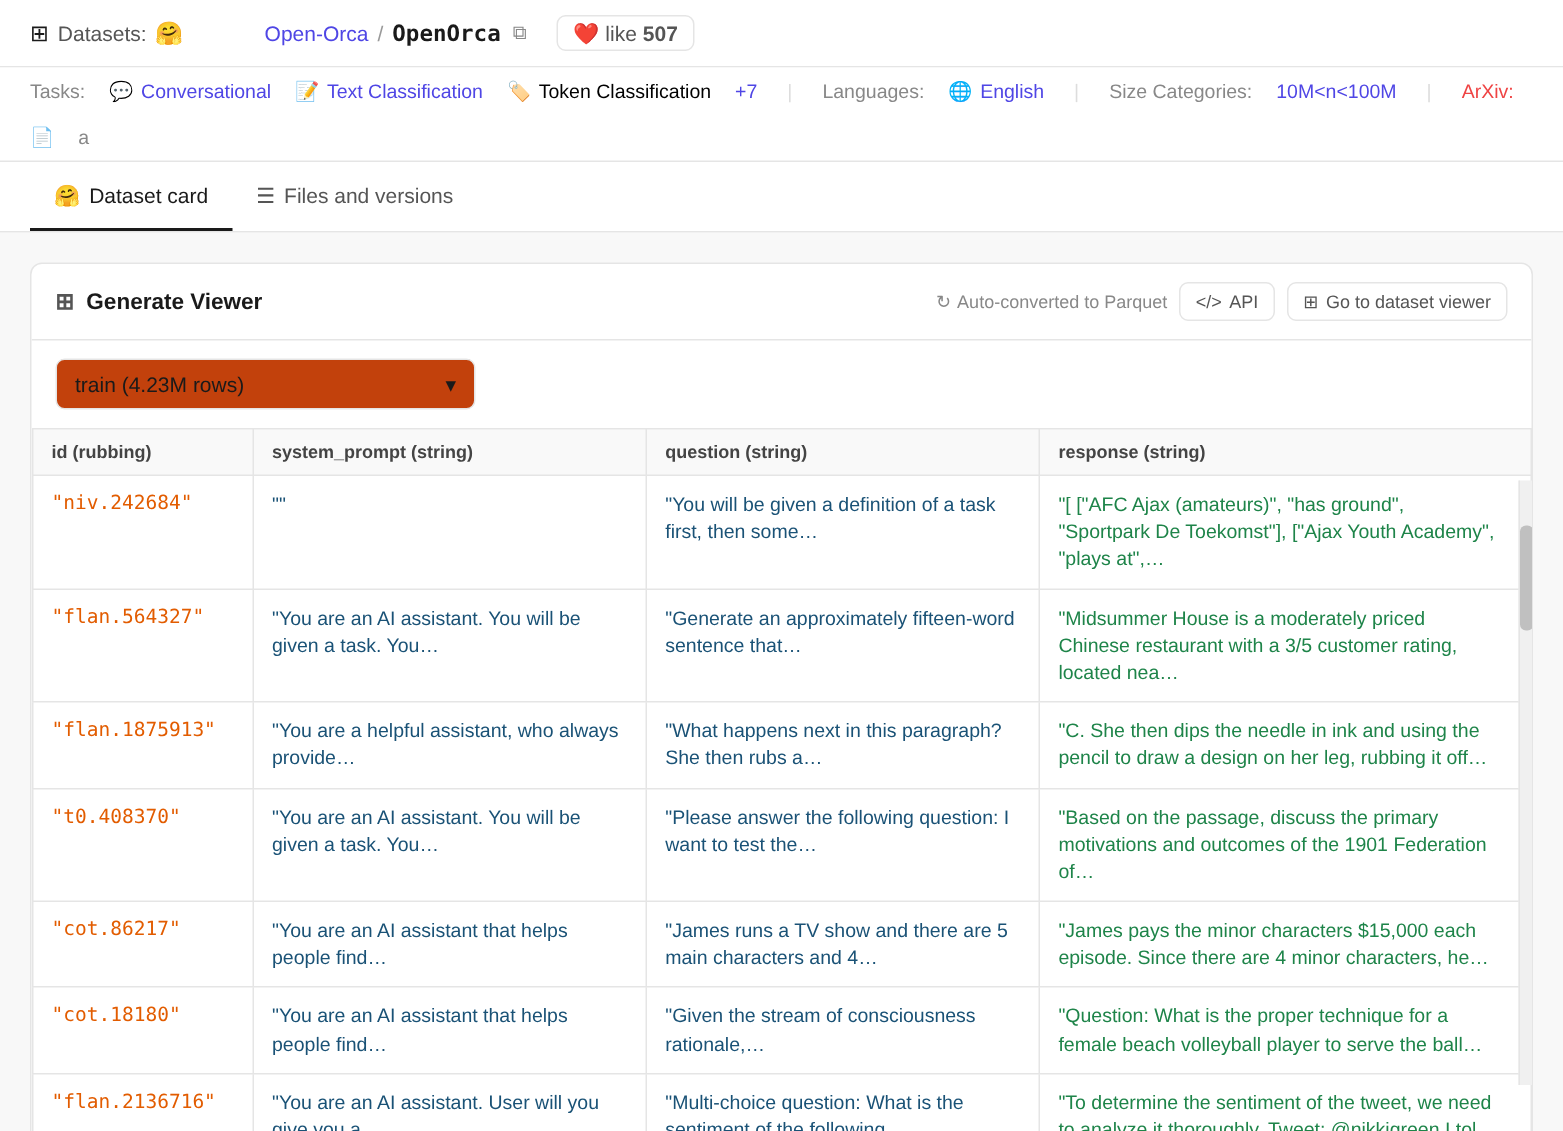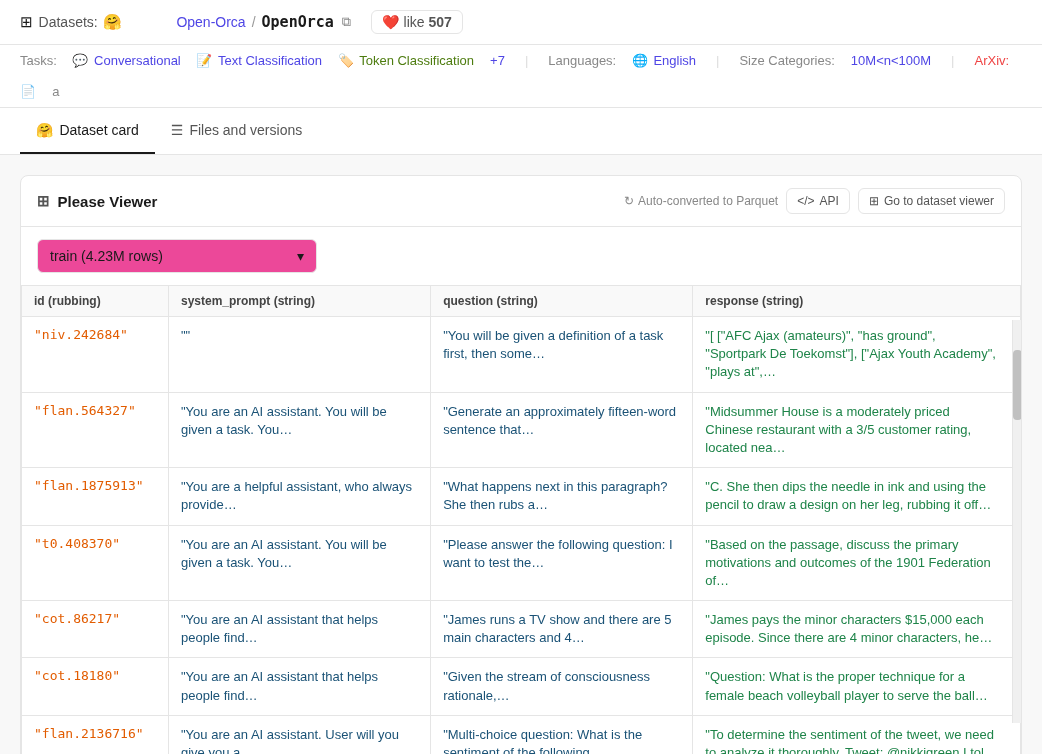--- a/index.html
+++ b/index.html
@@ -20,21 +20,21 @@
     .main-content { padding: 20px; max-width: 1042px; }
 
     .viewer-card { background: #fff; border: 1px solid #e5e5e5; border-radius: 8px; overflow: hidden; }
     .viewer-header { display: flex; align-items: center; justify-content: space-between; padding: 12px 16px; border-bottom: 1px solid #e5e5e5; }
     .viewer-title { display: flex; align-items: center; gap: 8px; font-weight: 600; font-size: 15px; }
     .viewer-actions { display: flex; align-items: center; gap: 8px; }
     .action-btn { display: flex; align-items: center; gap: 5px; padding: 5px 10px; border: 1px solid #e5e5e5; border-radius: 6px; background: #fff; cursor: pointer; font-size: 12px; color: #555; }
 
     .split-section { padding: 12px 16px; }
     .split-label { font-size: 12px; color: #666; margin-bottom: 6px; font-weight: 500; }
-    .split-select { display: flex; justify-content: space-between; width: 280px; padding: 8px 12px; border: 1px solid #e5e5e5; border-radius: 6px; background: #ec4899; cursor: pointer; font-size: 14px; }
+    .split-select { display: flex; justify-content: space-between; width: 280px; padding: 8px 12px; border: 1px solid #e5e5e5; border-radius: 6px; background: #c2410c; cursor: pointer; font-size: 14px; }
 
     .table-wrapper { overflow-x: auto; position: relative; }
     .data-table { width: 100%; border-collapse: collapse; font-size: 13px; }
     .data-table th { background: #f9f9f9; border: 1px solid #e5e5e5; padding: 8px 12px; text-align: left; font-weight: 600; color: #444; font-size: 12px; white-space: nowrap; }
     .data-table td { border: 1px solid #e5e5e5; padding: 10px 12px; vertical-align: top; max-width: 240px; }
     .cell-id { color: #e25c00; font-family: monospace; white-space: nowrap; }
     .cell-text { color: #1a5276; line-height: 1.4; }
     .cell-green { color: #1e8449; line-height: 1.4; }
     .cell-truncate { overflow: hidden; display: -webkit-box; -webkit-line-clamp: 3; -webkit-box-orient: vertical; }
 
@@ -65,21 +65,21 @@
   <div class="meta-item">
     <span>💬</span>
     <a href="#" style="color:#4f46e5;text-decoration:none;">Conversational</a>
   </div>
   <div class="meta-item">
     <span>📝</span>
     <a href="#" style="color:#4f46e5;text-decoration:none;">Text Classification</a>
   </div>
   <div class="meta-item">
     <span>🏷️</span>
-    <a href="#" style="color:#4d7c0f;text-decoration:none;">Token Classification</a>
+    <a href="#" style="color:#000000;text-decoration:none;">Token Classification</a>
   </div>
   <a href="#" style="color:#4f46e5;text-decoration:none;">+7</a>
   <span style="color:#ddd;margin:0 4px;">|</span>
   <span style="color:#888;">Languages:</span>
   <div class="meta-item">
     <span style="color:#22c55e;">🌐</span>
     <a href="#" style="color:#4f46e5;text-decoration:none;">English</a>
   </div>
   <span style="color:#ddd;margin:0 4px;">|</span>
   <span style="color:#888;">Size Categories:</span>
@@ -100,21 +100,21 @@
     <span>Files and versions</span>
   </a>
 </div>
 
 <div class="main-content">
   <div class="viewer-card">
 
     <div class="viewer-header">
       <div class="viewer-title">
         <span style="color:#555;">⊞</span>
-        <span>Please Viewer</span>
+        <span>Generate Viewer</span>
       </div>
       <div class="viewer-actions">
         <div class="auto-converted">
           <span>↻</span>
           <span>Auto-converted to Parquet</span>
         </div>
         <button class="action-btn">
           <span>&lt;/&gt;</span>
           <span>API</span>
         </button>

